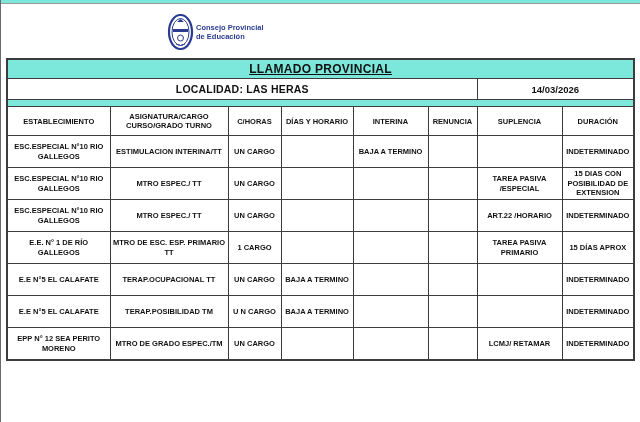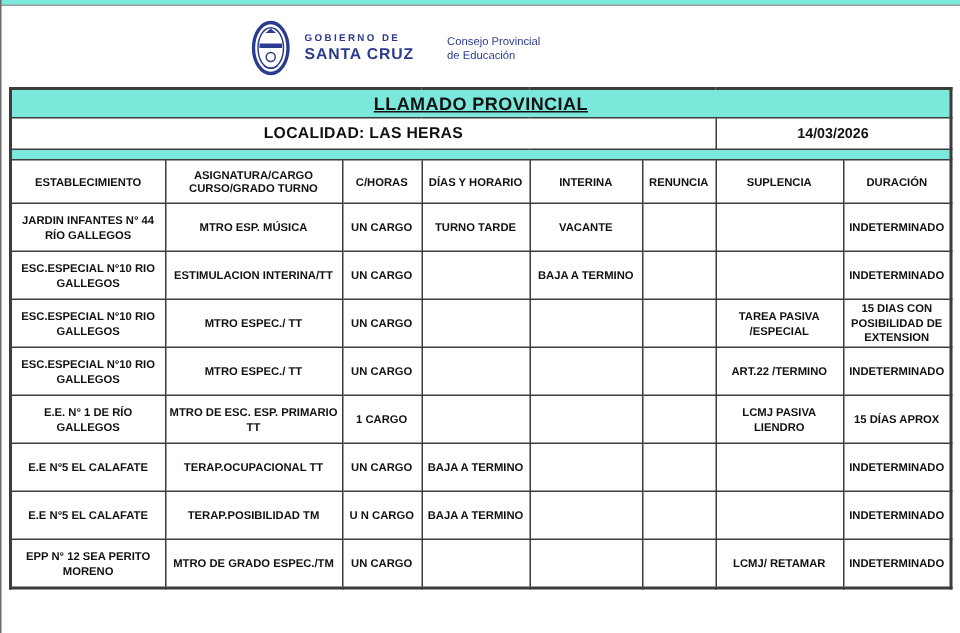--- a/index.html
+++ b/index.html
@@ -10,21 +10,21 @@
   }
   .top-strip{position:absolute;left:0;top:0;width:640px;height:3px;background:#7ce8db;border-bottom:1px solid #9a9a9a;}
   .left-edge{position:absolute;left:0;top:0;width:1px;height:422px;background:#6a6a6a;}
 
   
   .doc-header{position:absolute;left:167px;top:8px;height:48px;display:flex;align-items:center;}
   .crest{width:27px;height:38px;flex:0 0 auto;}
   .gov-block{margin-left:9px;color:#2a3b8f;line-height:1.15;}
   .gov-line1{font-size:6.5px;letter-spacing:1.6px;font-weight:600;}
   .gov-line2{font-size:10.5px;font-weight:bold;letter-spacing:0.6px;}
-  .org-block{margin-left:22px;color:#2a3b8f;font-size:7.5px;line-height:1.25;font-weight:400;}
+  .org-block{margin-left:2px;color:#2a3b8f;font-size:7.5px;line-height:1.25;font-weight:700;}
 
   
   table.doc{
     position:absolute;left:6px;top:58px;
     border-collapse:collapse;table-layout:fixed;width:627px;
     border:2px solid #3c3c3c;border-bottom-width:2px;
   }
   table.doc td,table.doc th{
     border:1px solid #3c3c3c;
     text-align:center;vertical-align:middle;
@@ -52,24 +52,20 @@
 
 <div class="doc-header">
   <svg class="crest" viewBox="0 0 27 38">
     <ellipse cx="13.5" cy="19" rx="11.5" ry="17" fill="none" stroke="#2a3b8f" stroke-width="2.2"></ellipse>
     <ellipse cx="13.5" cy="19" rx="8.5" ry="13.5" fill="none" stroke="#2a3b8f" stroke-width="1"></ellipse>
     <path d="M6 16 h15 v3 h-15 z" fill="#2a3b8f"></path>
     <path d="M10 9 l3.5 -3 l3.5 3 z" fill="#2a3b8f"></path>
     <circle cx="13.5" cy="25" r="3" fill="none" stroke="#2a3b8f" stroke-width="1"></circle>
     <path d="M9 31 q4.5 3 9 0" fill="none" stroke="#2a3b8f" stroke-width="1"></path>
   </svg>
-  <div class="gov-block">
-    <div class="gov-line1">GOBIERNO DE</div>
-    <div class="gov-line2">SANTA CRUZ</div>
-  </div>
   <div class="org-block">
     <div>Consejo Provincial</div>
     <div>de Educación</div>
   </div>
 </div>
 
 <table class="doc">
   <colgroup>
     <col style="width:103px">
       <col style="width:118px">
@@ -97,30 +93,20 @@
         <th>C/HORAS</th>
         <th>DÍAS Y HORARIO</th>
         <th>INTERINA</th>
         <th>RENUNCIA</th>
         <th>SUPLENCIA</th>
         <th>DURACIÓN</th>
       </tr>
   </tbody>
   <tbody class="data">
       <tr>
-        <td>JARDIN INFANTES N° 44 RÍO GALLEGOS</td>
-        <td>MTRO ESP. MÚSICA</td>
-        <td>UN CARGO</td>
-        <td>TURNO TARDE</td>
-        <td>VACANTE</td>
-        <td></td>
-        <td></td>
-        <td>INDETERMINADO</td>
-      </tr>
-      <tr>
         <td>ESC.ESPECIAL N°10 RIO GALLEGOS</td>
         <td>ESTIMULACION INTERINA/TT</td>
         <td>UN CARGO</td>
         <td></td>
         <td>BAJA A TERMINO</td>
         <td></td>
         <td></td>
         <td>INDETERMINADO</td>
       </tr>
       <tr>
@@ -133,31 +119,31 @@
         <td>TAREA PASIVA /ESPECIAL</td>
         <td>15 DIAS CON POSIBILIDAD DE EXTENSION</td>
       </tr>
       <tr>
         <td>ESC.ESPECIAL N°10 RIO GALLEGOS</td>
         <td>MTRO ESPEC./ TT</td>
         <td>UN CARGO</td>
         <td></td>
         <td></td>
         <td></td>
-        <td>ART.22 /TERMINO</td>
+        <td>ART.22 /HORARIO</td>
         <td>INDETERMINADO</td>
       </tr>
       <tr>
         <td>E.E. N° 1 DE RÍO GALLEGOS</td>
         <td>MTRO DE ESC. ESP. PRIMARIO TT</td>
         <td>1 CARGO</td>
         <td></td>
         <td></td>
         <td></td>
-        <td>LCMJ PASIVA LIENDRO</td>
+        <td>TAREA PASIVA PRIMARIO</td>
         <td>15 DÍAS APROX</td>
       </tr>
       <tr>
         <td>E.E N°5 EL CALAFATE</td>
         <td>TERAP.OCUPACIONAL TT</td>
         <td>UN CARGO</td>
         <td>BAJA A TERMINO</td>
         <td></td>
         <td></td>
         <td></td>

